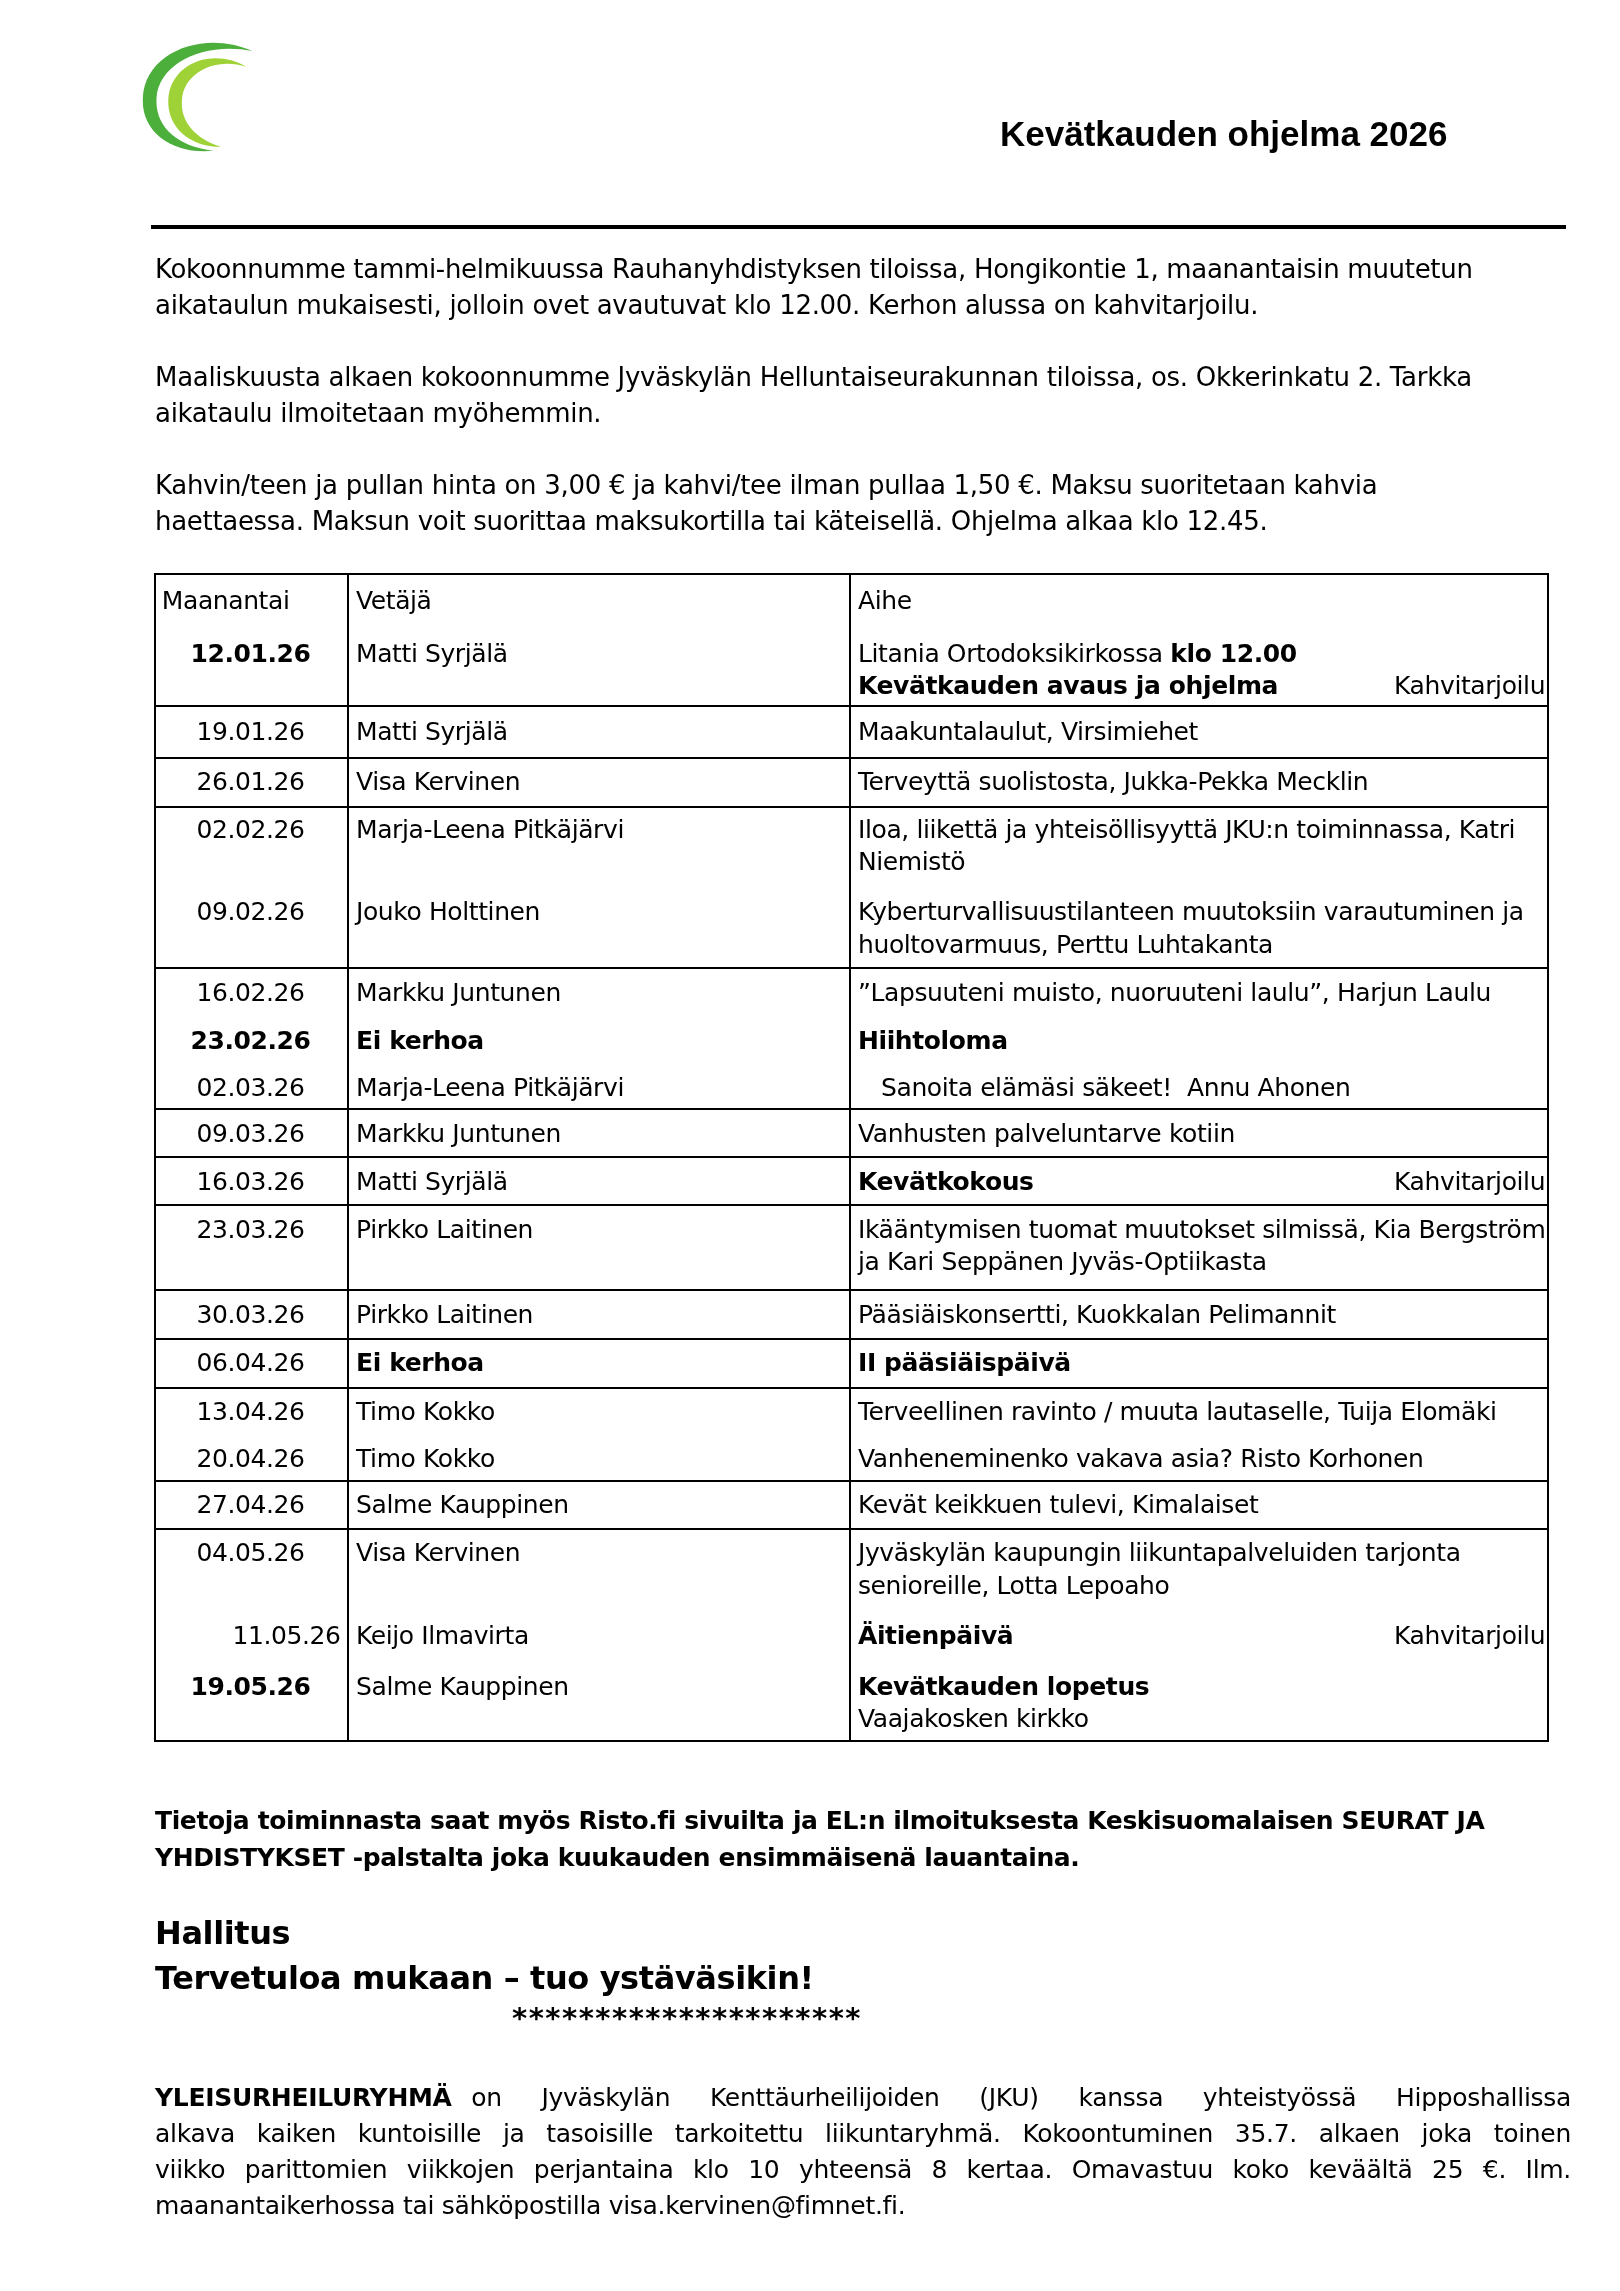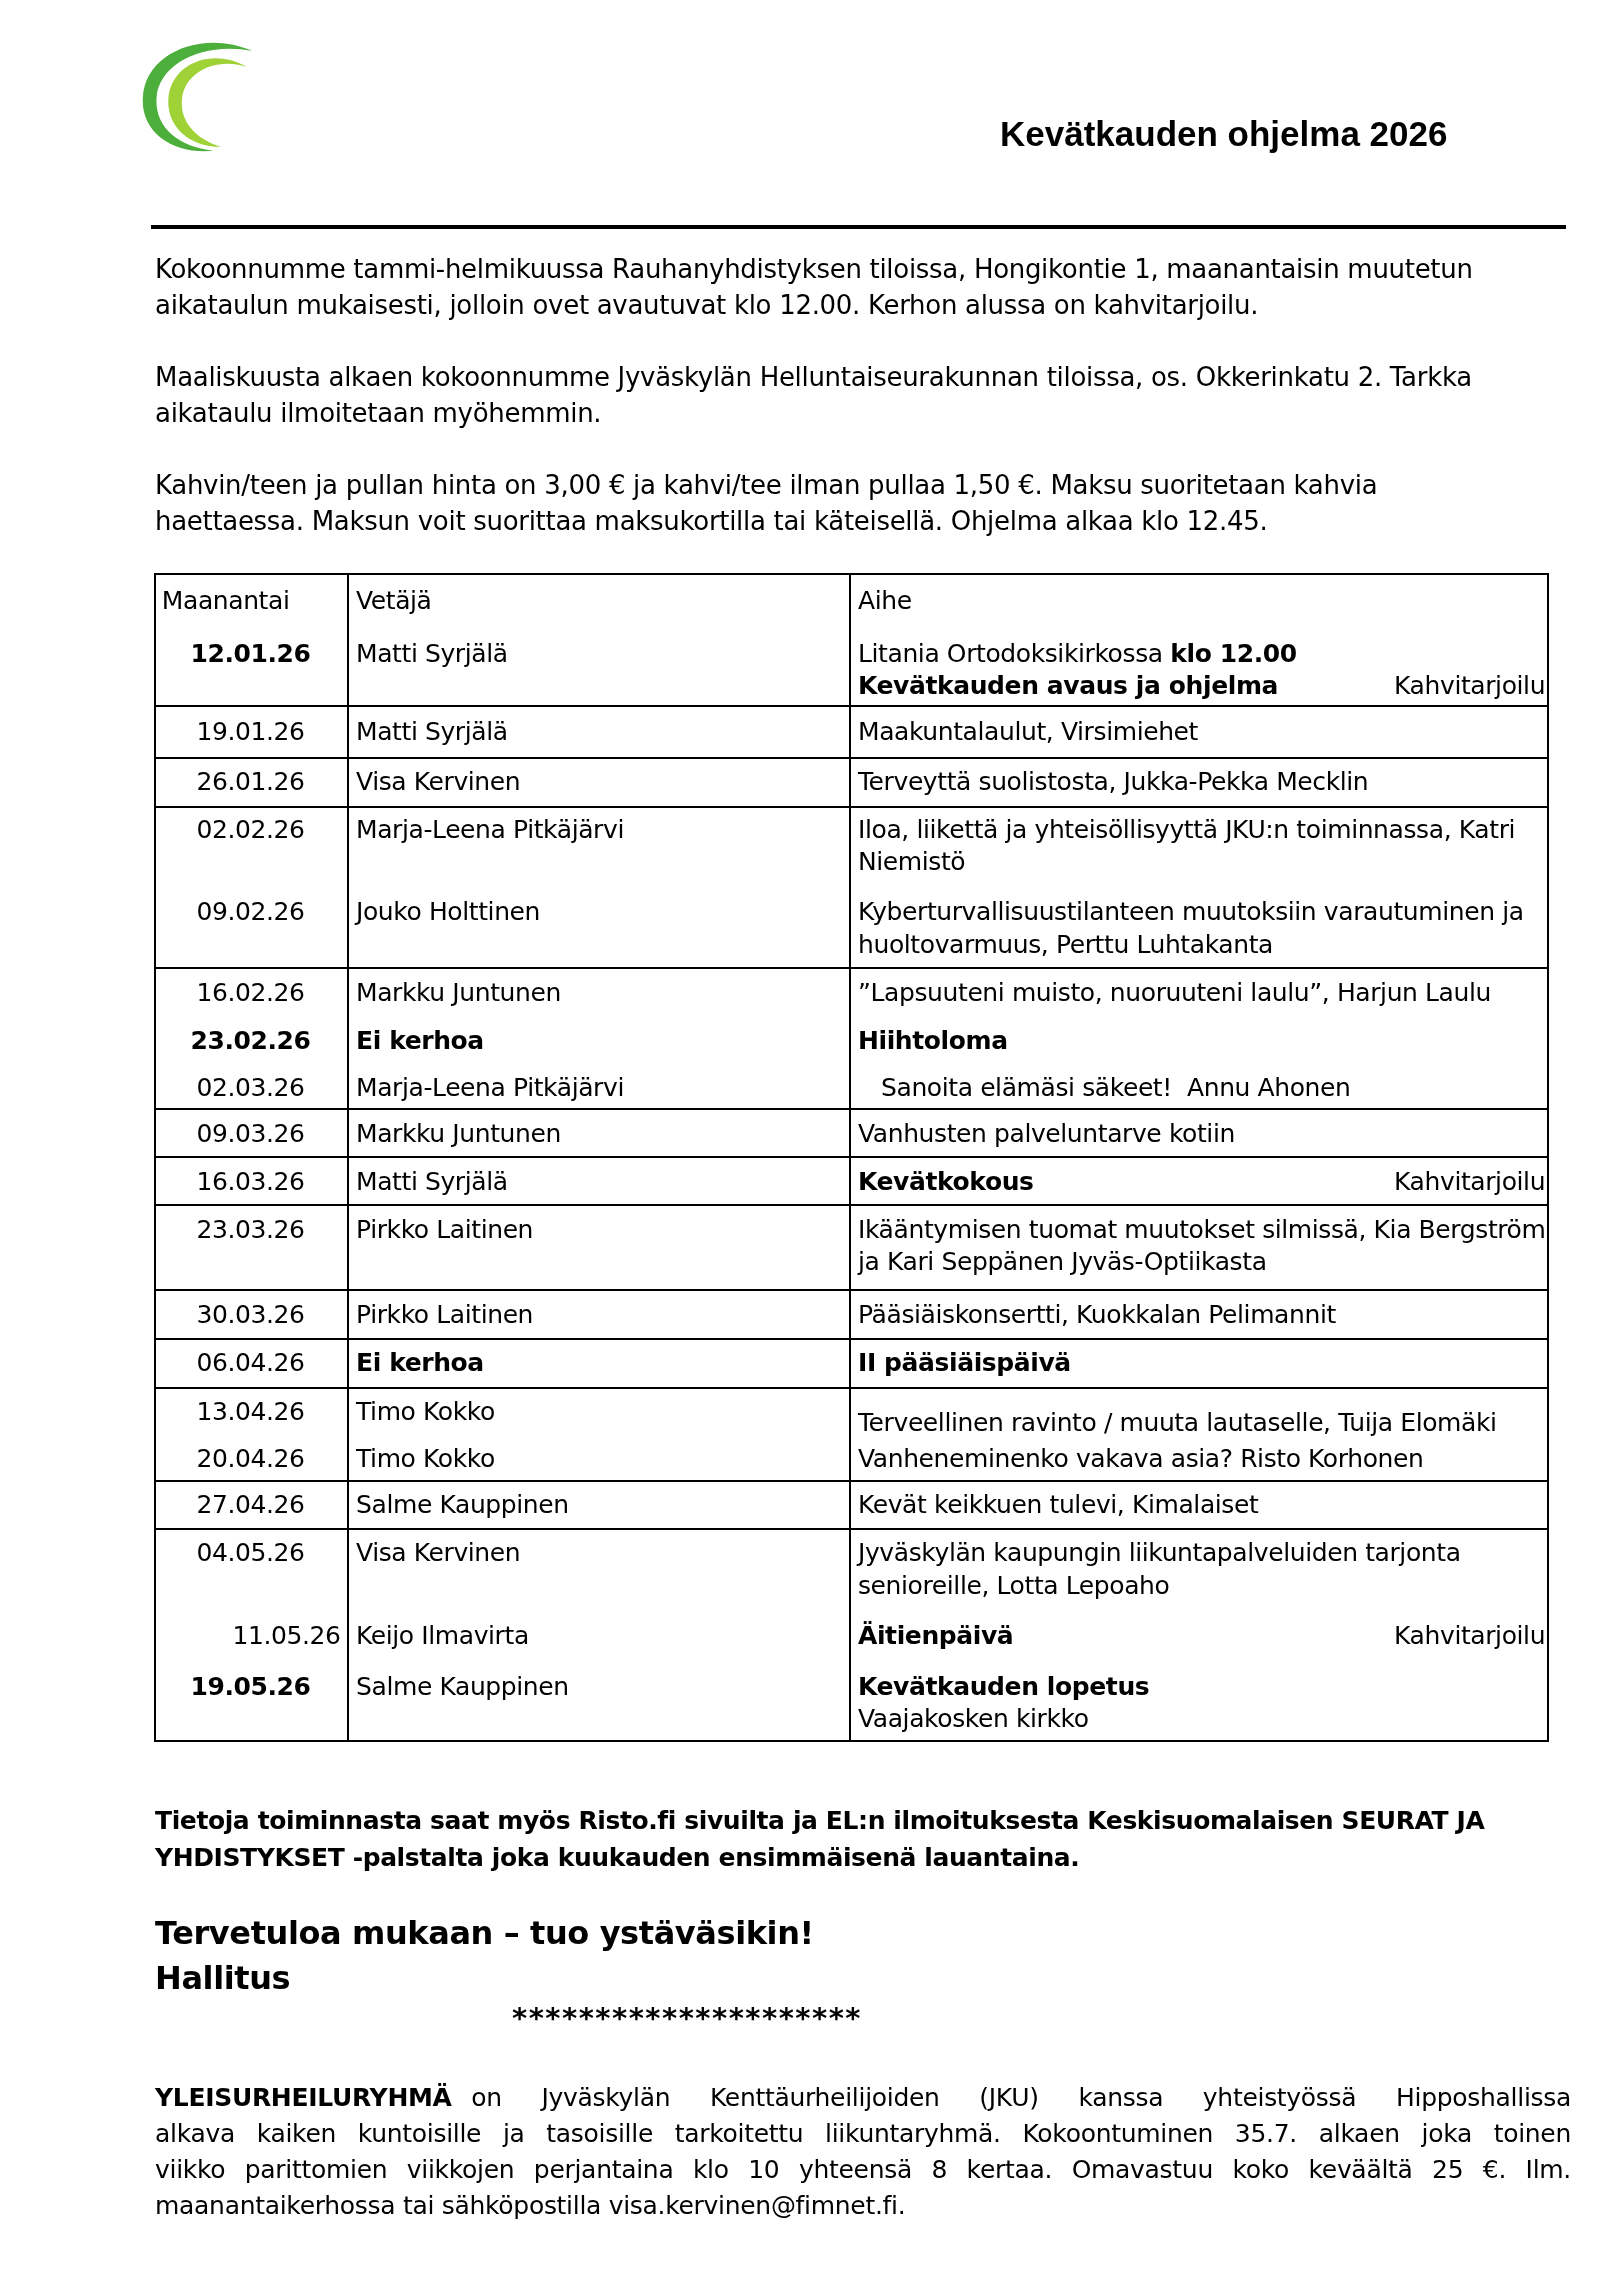--- a/index.html
+++ b/index.html
@@ -194,21 +194,21 @@
 
   <div>
     <div class="cell c-date" style="top:774px;">06.04.26</div>
     <div class="cell c-lead bold" style="top:774px;">Ei kerhoa</div>
     <div class="cell c-topic bold" style="top:774px;">II pääsiäispäivä</div>
   </div>
 
   <div>
     <div class="cell c-date" style="top:823px;">13.04.26</div>
     <div class="cell c-lead" style="top:823px;">Timo Kokko</div>
-    <div class="cell c-topic" style="top:823px;margin-top:11px;">Terveellinen ravinto / muuta lautaselle, Tuija Elomäki</div>
+    <div class="cell c-topic" style="top:823px;">Terveellinen ravinto / muuta lautaselle, Tuija Elomäki</div>
   </div>
 
   <div>
     <div class="cell c-date" style="top:870px;">20.04.26</div>
     <div class="cell c-lead" style="top:870px;">Timo Kokko</div>
     <div class="cell c-topic" style="top:870px;">Vanheneminenko vakava asia? Risto Korhonen</div>
   </div>
 
   <div>
     <div class="cell c-date" style="top:916px;">27.04.26</div>
@@ -236,22 +236,22 @@
     <div class="cell c-topic bold" style="top:1098px;">Kevätkauden lopetus</div>
     <div class="cell c-topic" style="top:1130px;">Vaajakosken kirkko</div>
   </div>
 </div>
 
 <div id="info" class="abs">
   <div>Tietoja toiminnasta saat myös Risto.fi sivuilta ja EL:n ilmoituksesta Keskisuomalaisen SEURAT JA</div>
   <div>YHDISTYKSET -palstalta joka kuukauden ensimmäisenä lauantaina.</div>
 </div>
 <div id="welcome" class="abs">
+  <div>Hallitus</div>
   <div>Tervetuloa mukaan – tuo ystäväsikin!</div>
-  <div>Hallitus</div>
 </div>
 <div id="stars" class="abs">*********************</div>
 
 <div id="sport" class="abs">
   <div class="ln">
     <span class="bold">YLEISURHEILURYHMÄ</span>
     <span style="margin-left:19.6px; flex:1; text-align:justify; text-align-last:justify;">on Jyväskylän Kenttäurheilijoiden (JKU) kanssa yhteistyössä Hipposhallissa</span>
   </div>
   <div class="ln">
     <span style="flex:1; text-align:justify; text-align-last:justify;">alkava kaiken kuntoisille ja tasoisille tarkoitettu liikuntaryhmä. Kokoontuminen 35.7. alkaen joka toinen</span>

